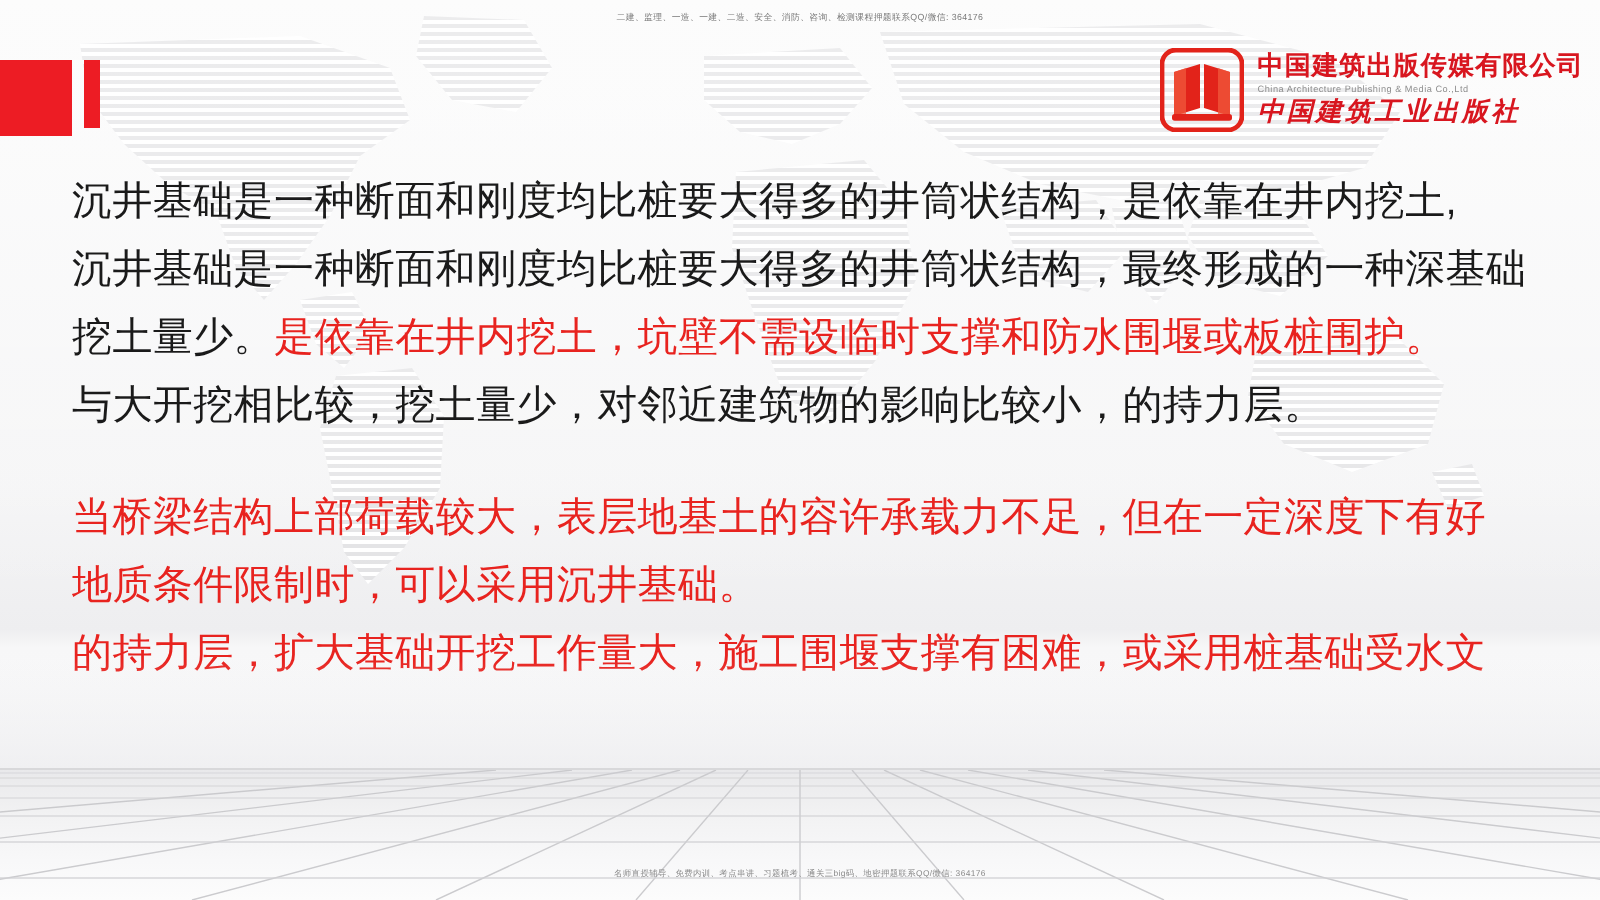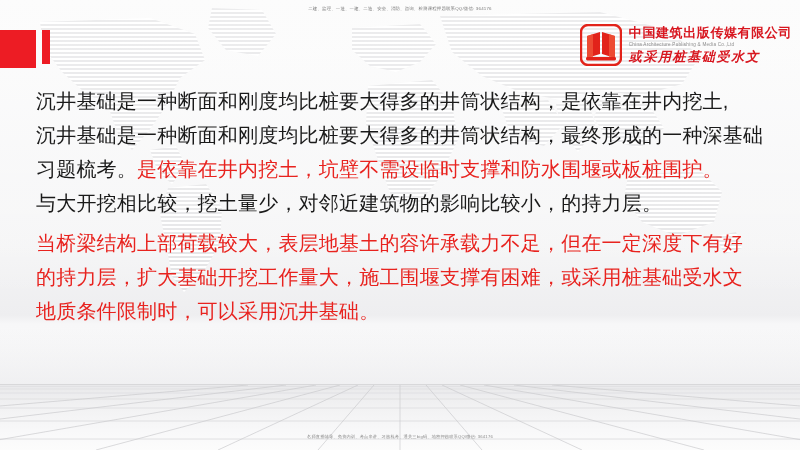--- a/index.html
+++ b/index.html
@@ -148,21 +148,21 @@
     font-size: 20px;
     line-height: 34px;
     color: #1a1a1a;
     letter-spacing: 0.2px;
     white-space: nowrap;
   }
   .line.red, .seg.red {
     color: #e8231f;
   }
   .seg { white-space: nowrap; }
-  .para2 { margin-top: 6px; }
+  .para2 { margin-top: 22px; }
   .para2 .line { line-height: 34px; }
 
   
   .footer-note {
     position: absolute;
     bottom: 10px;
     left: 0;
     width: 800px;
     text-align: center;
     font-size: 4.2px;
@@ -235,50 +235,50 @@
         <path d="M7,12 L20,8 L20,30 L7,34 Z" fill="#e2231a"></path>
         <path d="M35,12 L22,8 L22,30 L35,34 Z" fill="#e2231a"></path>
         <path d="M7,12 L13,10 L13,33 L7,34 Z" fill="#f05a3c" opacity="0.75"></path>
         <path d="M35,12 L29,10 L29,33 L35,34 Z" fill="#f05a3c" opacity="0.75"></path>
         <rect x="6" y="33" width="30" height="3.4" rx="1.4" fill="#e2231a"></rect>
       </svg>
     </div>
     <div class="brand-text">
       <div class="brand-cn">中国建筑出版传媒有限公司</div>
       <div class="brand-en">China Architecture Publishing &amp; Media Co.,Ltd</div>
-      <div class="brand-cn2">或采用桩基础受水文</div>
+      <div class="brand-cn2">中国建筑工业出版社</div>
     </div>
   </div>
 
   <div class="body-text">
 
     <div class="para1">
       <div class="line">
         <span class="seg">沉井基础是一种断面和刚度均比桩要大得多的井筒状结构，是依靠在井内挖土,</span>
       </div>
       <div class="line">
         <span class="seg">沉井基础是一种断面和刚度均比桩要大得多的井筒状结构，最终形成的一种深基础</span>
       </div>
       <div class="line">
-        <span class="seg">习题梳考。</span><span class="seg red">是依靠在井内挖土，坑壁不需设临时支撑和防水围堰或板桩围护。</span>
+        <span class="seg">挖土量少。</span><span class="seg red">是依靠在井内挖土，坑壁不需设临时支撑和防水围堰或板桩围护。</span>
       </div>
       <div class="line">
         <span class="seg">与大开挖相比较，挖土量少，对邻近建筑物的影响比较小，的持力层。</span>
       </div>
     </div>
 
     <div class="para2">
       <div class="line red">
         <span class="seg">当桥梁结构上部荷载较大，表层地基土的容许承载力不足，但在一定深度下有好</span>
       </div>
       <div class="line red">
+        <span class="seg">地质条件限制时，可以采用沉井基础。</span>
+      </div>
+      <div class="line red">
         <span class="seg">的持力层，扩大基础开挖工作量大，施工围堰支撑有困难，或采用桩基础受水文</span>
-      </div>
-      <div class="line red">
-        <span class="seg">地质条件限制时，可以采用沉井基础。</span>
       </div>
     </div>
 
   </div>
 
   <div class="upper-wall"></div>
   <div class="horizon"></div>
 
   <div class="floor">
     <svg width="800" height="65" viewBox="0 0 800 65" xmlns="http://www.w3.org/2000/svg" aria-hidden="true">

